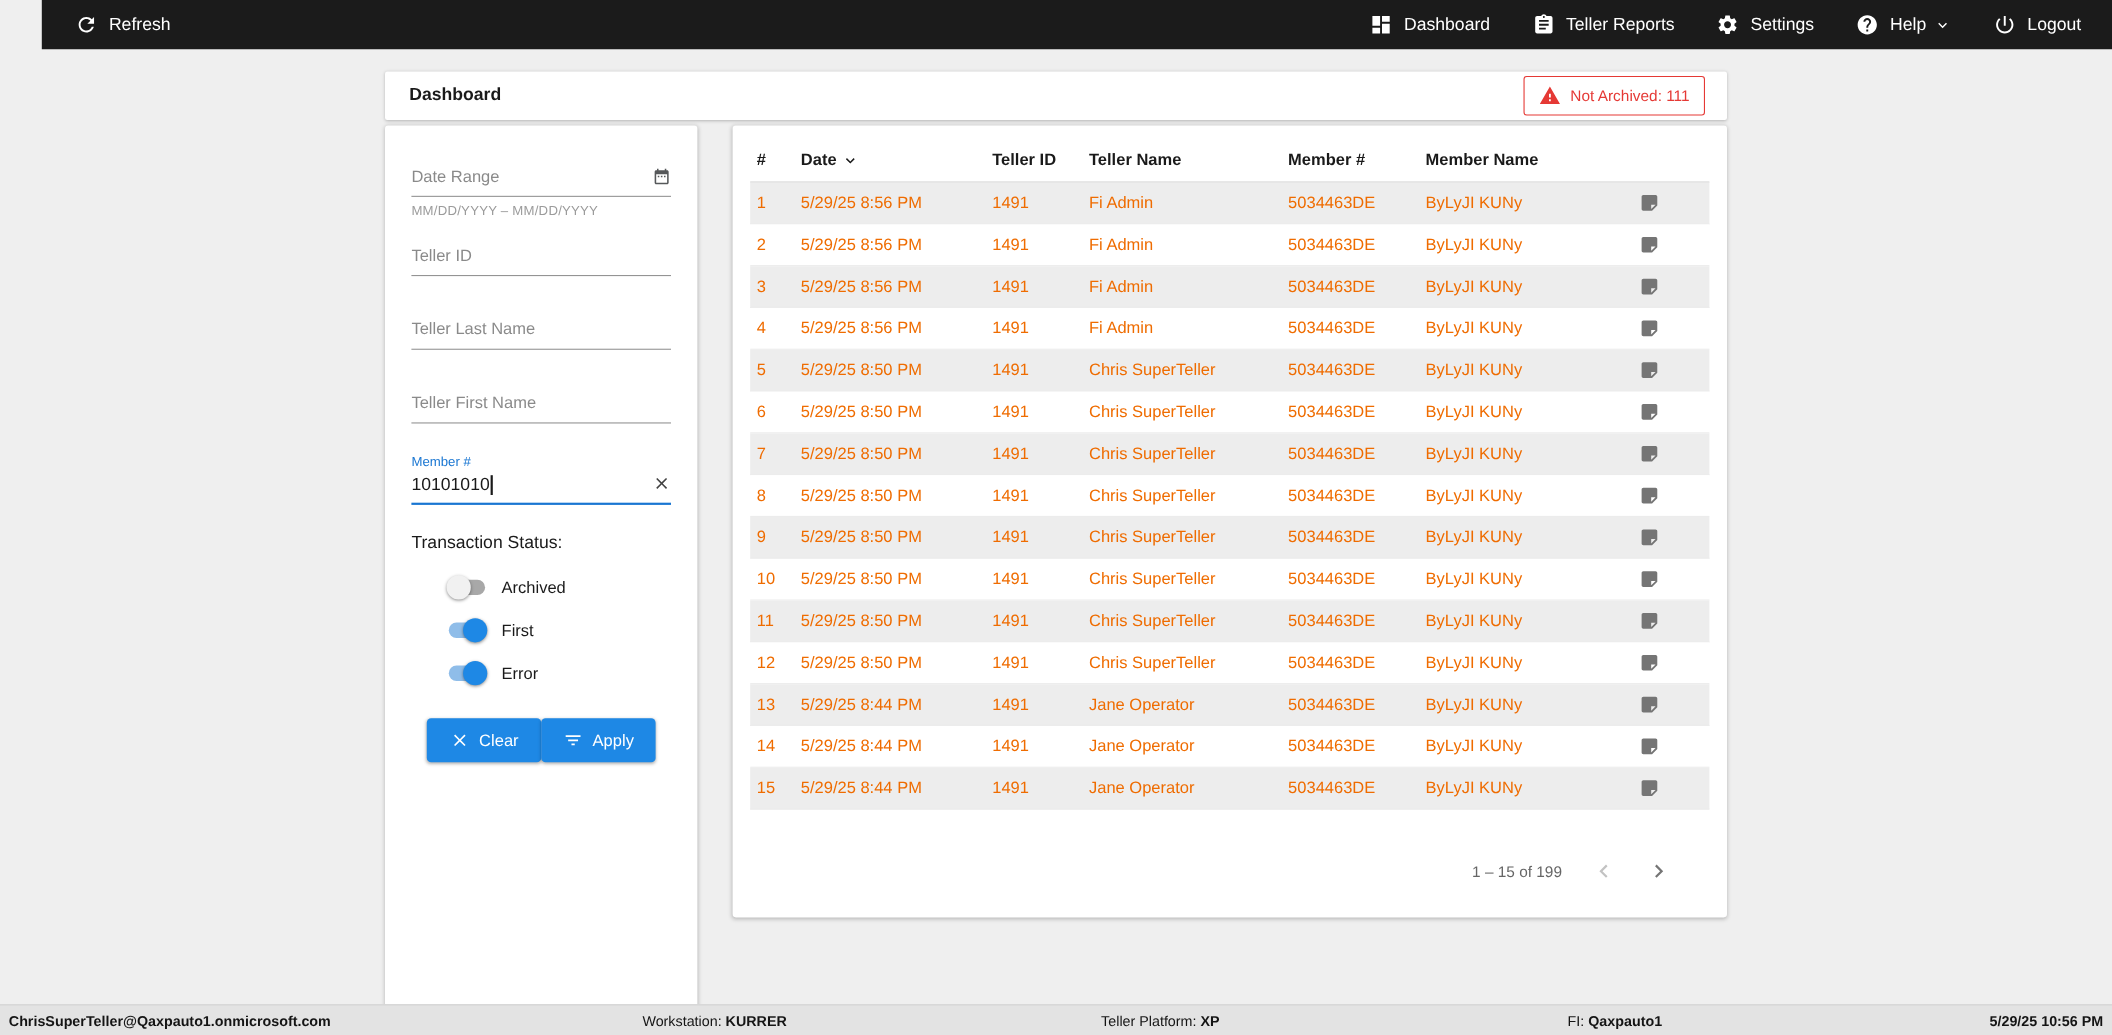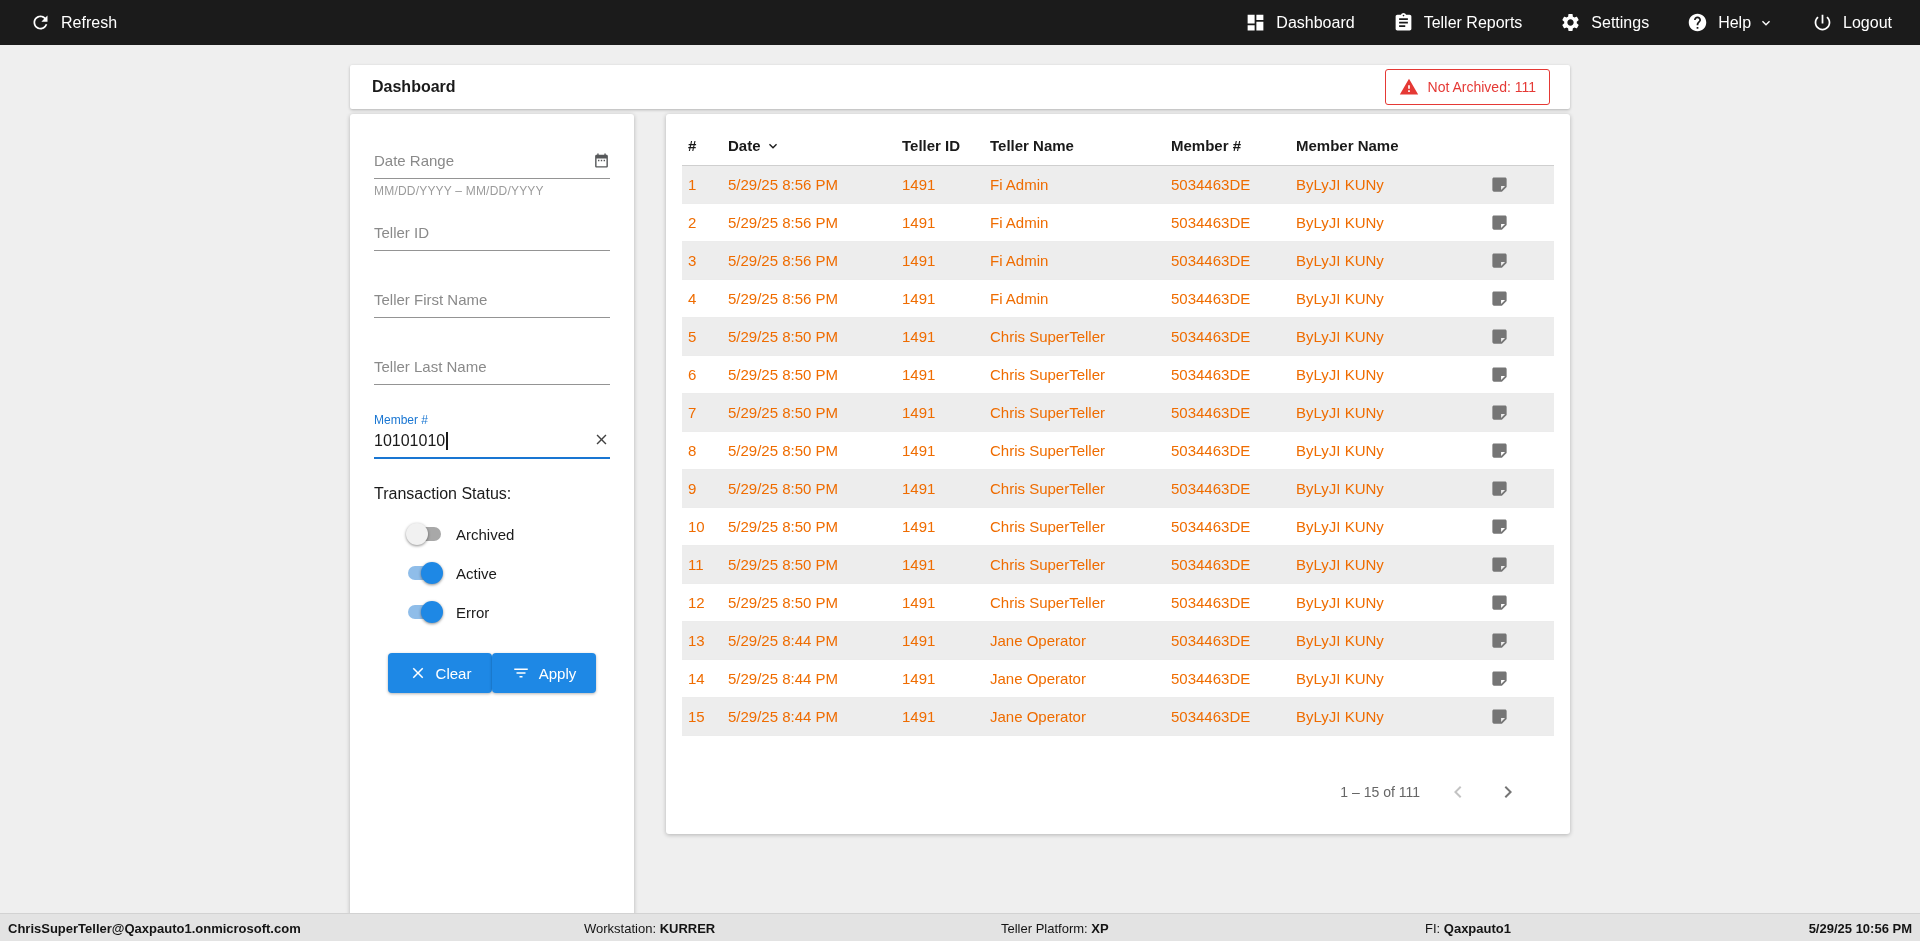--- a/index.html
+++ b/index.html
@@ -1,21 +1,21 @@
 <!DOCTYPE html>
 <html><head>
 <meta charset="utf-8">
 <style>
   * { box-sizing: border-box; margin: 0; padding: 0; }
   html, body { width: 1920px; height: 941px; }
   body { font-family: "Liberation Sans", sans-serif; background: #efefef; overflow: hidden; }
   .app { width: 1920px; height: 941px; display: flex; flex-direction: column; }
 
   
-  .topbar { height: 45px; background: #1b1b1b; color: #fff; display: flex; align-items: center; padding: 0 28px 0 30px; flex: 0 0 auto; }
+  .topbar { height: 45px; background: #1b1b1b; color: #fff; display: flex; align-items: center; padding: 0 28px 0 30px; flex: 0 0 auto; margin-left: 38px; }
   .topbar-item { display: flex; align-items: center; gap: 10px; font-size: 16px; cursor: pointer; white-space: nowrap; }
   .topbar-right { margin-left: auto; display: flex; align-items: center; gap: 38px; }
   .icon { width: 21px; height: 21px; fill: currentColor; display: block; }
   .icon-chev { width: 16px; height: 16px; fill: #fff; margin-left: -3px; }
 
   
   .content { flex: 1 1 auto; background: #efefef; overflow: hidden; }
   .content-inner { width: 1220px; margin: 0 auto; padding-top: 20px; }
 
   .page-header { background: #fff; height: 44px; box-shadow: 0 1px 3px rgba(0,0,0,.25); border-radius: 2px; display: flex; align-items: center; padding: 0 20px 0 22px; }
@@ -201,25 +201,25 @@
                 <use href="#i-calendar"></use>
               </svg>
             <div class="hint">MM/DD/YYYY – MM/DD/YYYY</div>
           </div>
 
           <div class="field">
             <input class="finput" placeholder="Teller ID" style="">
           </div>
 
           <div class="field">
+            <input class="finput" placeholder="Teller Last Name" style="">
+          </div>
+
+          <div class="field">
             <input class="finput" placeholder="Teller First Name" style="">
-          </div>
-
-          <div class="field">
-            <input class="finput" placeholder="Teller Last Name" style="">
           </div>
 
           <div class="field member-wrap">
             <label class="mlabel">Member #</label>
             <div class="mrow">
               <span class="mvalue">10101010</span>
               <span class="caret"></span>
               <svg class="clear-x">
                   <use href="#i-close"></use>
                 </svg>
@@ -235,21 +235,21 @@
               <span class="thumb"></span>
             </span>
             <span>Archived</span>
           </div>
 
           <div class="toggle-row">
             <span class="switch on">
               <span class="track"></span>
               <span class="thumb"></span>
             </span>
-            <span>Active</span>
+            <span>First</span>
           </div>
 
           <div class="toggle-row">
             <span class="switch on">
               <span class="track"></span>
               <span class="thumb"></span>
             </span>
             <span>Error</span>
           </div>
 
@@ -491,21 +491,21 @@
     <div class="c c-mname">ByLyJI KUNy</div>
     <div class="c c-note">
       <svg class="icon">
                     <use href="#i-note"></use>
                   </svg>
     </div>
   </div>
 </div>
 
           <div class="pagination">
-            <span>1 – 15 of 111</span>
+            <span>1 – 15 of 199</span>
             <svg class="pg prev">
                 <use href="#i-chevron-left"></use>
               </svg>
             <svg class="pg next">
                 <use href="#i-chevron-right"></use>
               </svg>
           </div>
         </section>
 
       </div>

